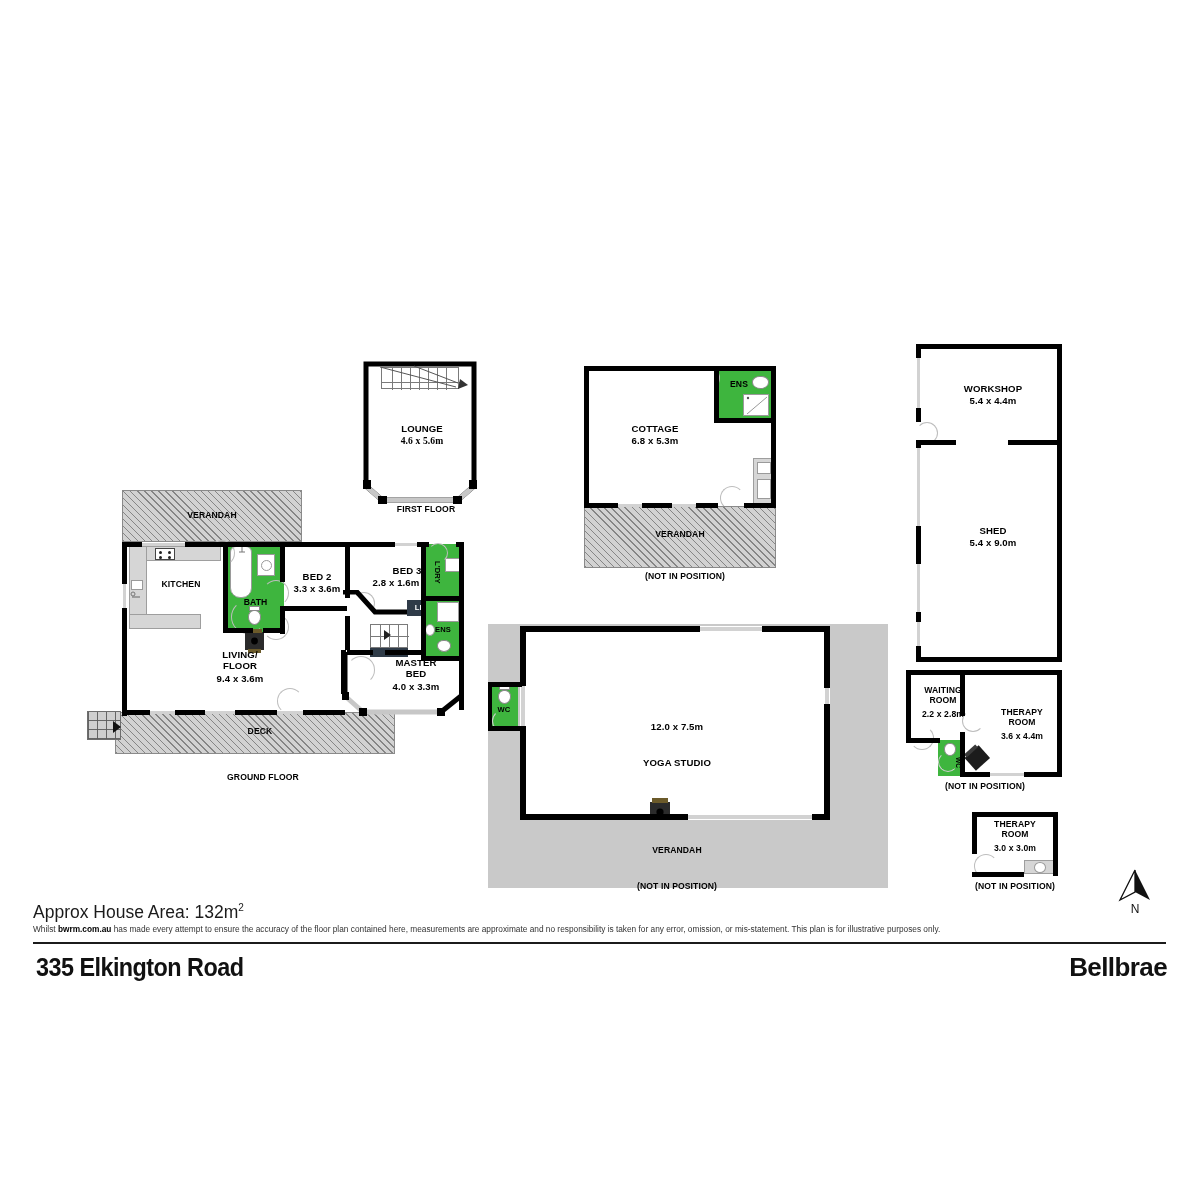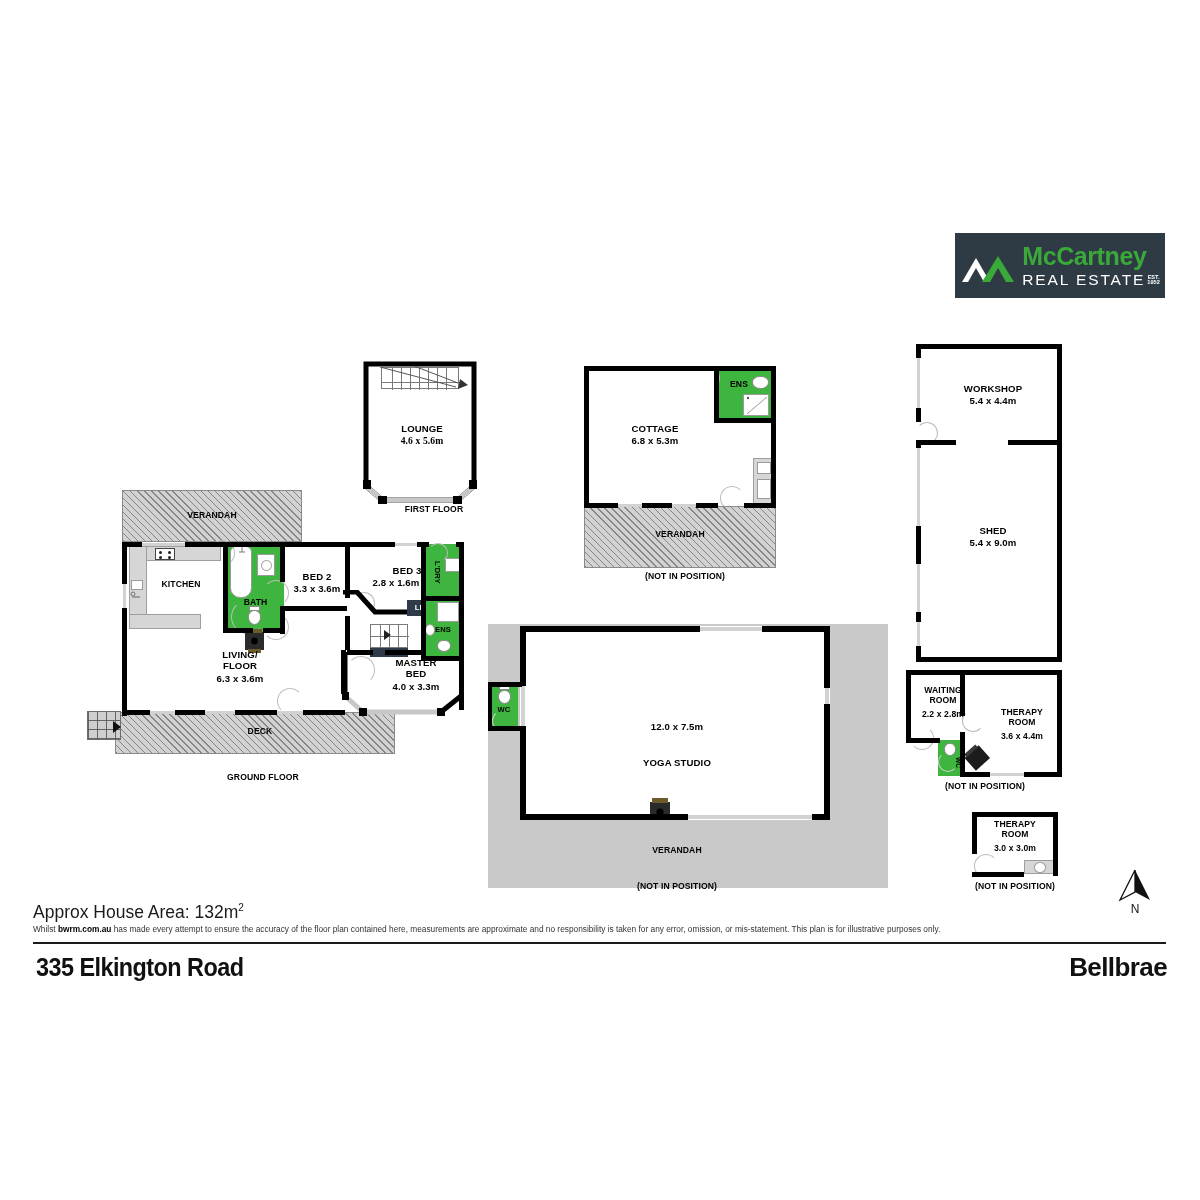--- a/index.html
+++ b/index.html
@@ -163,40 +163,20 @@
     position: absolute; left: 0; top: 34px; width: 46px;
     text-align: center; font-size: 12px; color: #111;
     font-family: "Liberation Sans", sans-serif;
   }
 </style>
 </head>
 <body>
 
 <div id="page">
 
-  <div id="logo">
-    <div class="logo-inner">
-      <div class="chevrons">
-        <svg width="56" height="40" viewBox="0 0 56 40">
-          <polygon points="2,36 16,12 30,36 24,36 16,22 8,36" fill="#ffffff"></polygon>
-          <polygon points="22,36 38,10 54,36 46,36 38,22 30,36" fill="#3aa93a"></polygon>
-        </svg>
-      </div>
-      <div class="wordmark">
-        <div class="w1">McCartney</div>
-        <div class="w2row">
-          <div class="w2">REAL ESTATE</div>
-          <div class="est">
-            <div>EST.</div>
-            <div>1952</div>
-          </div>
-        </div>
-      </div>
-    </div>
-  </div>
 
   <div class="plan" style="left:362px; top:360px; width:120px; height:165px;">
 
     <div class="room" style="left:4px; top:4px; width:104px; height:128px;"></div>
 
     <div class="room" style="left:18px; top:125px; width:76px; height:14px;"></div>
     <svg style="position:absolute; left:0; top:0;" width="120" height="165">
       <polygon points="4,4 112,4 112,126 96,140 20,140 4,126" fill="#ffffff" stroke="#000000" stroke-width="5"></polygon>
 
       <polyline points="20,140 96,140" fill="none" stroke="#c7c7c7" stroke-width="5"></polyline>
@@ -219,21 +199,21 @@
       <div class="tread" style="left:64px; top:0; width:1px; height:22px;"></div>
       <div class="tread" style="left:0; top:14px; width:78px; height:1px;"></div>
     </div>
     <svg style="position:absolute; left:16px; top:5px;" width="92" height="28">
       <line x1="2" y1="2" x2="78" y2="22" stroke="#555" stroke-width="1"></line>
       <line x1="36" y1="1" x2="80" y2="18" stroke="#555" stroke-width="1"></line>
       <polygon points="82,14 90,20 80,24" fill="#333"></polygon>
     </svg>
     <div class="lbl s10" style="left:0; top:64px; width:120px;">LOUNGE</div>
     <div class="lbl s10" style="left:0; top:76px; width:120px;font-family:Liberation Serif, serif;">4.6 x 5.6m</div>
-    <div class="lbl s9" style="left:12px; top:145px; width:120px;">FIRST FLOOR</div>
+    <div class="lbl s9" style="left:4px; top:145px; width:120px;">FIRST FLOOR</div>
   </div>
 
   <div class="plan" style="left:85px; top:488px; width:390px; height:312px;">
 
     <div class="hatch" style="left:37px; top:2px; width:180px; height:52px;"></div>
     <div class="lbl s9" style="left:37px; top:23px; width:180px;">VERANDAH</div>
 
     <div class="room" style="left:37px; top:54px; width:300px; height:172px;"></div>
 
     <div class="hatch" style="left:30px; top:224px; width:280px; height:42px;"></div>
@@ -308,21 +288,21 @@
       <div class="tread" style="left:27px; top:0; width:1px; height:24px;"></div>
       <div class="tread" style="left:0; top:11px; width:38px; height:1px;"></div>
     </div>
     <div class="darkslate" style="left:285px; top:160px; width:38px; height:9px;"></div>
     <svg style="position:absolute; left:296px; top:140px;" width="16" height="14">
       <polygon points="3,2 10,7 3,12" fill="#222"></polygon>
     </svg>
 
     <div class="lbl s10" style="left:90px; top:162px; width:130px;">LIVING/
 FLOOR</div>
-    <div class="lbl s10" style="left:90px; top:186px; width:130px;">6.3 x 3.6m</div>
+    <div class="lbl s10" style="left:90px; top:186px; width:130px;">9.4 x 3.6m</div>
 
     <div class="lbl s10" style="left:288px; top:170px; width:86px;">MASTER
 BED</div>
     <div class="lbl s10" style="left:288px; top:194px; width:86px;">4.0 x 3.3m</div>
     <div class="swing" style="left:262px; top:168px; width:28px; height:28px; border-color:#bdbdbd; border-left-color:transparent; border-bottom-color:transparent;"></div>
 
     <div class="swing" style="left:124px; top:52px; width:26px; height:26px; border-color:#bdbdbd; border-left-color:transparent; border-bottom-color:transparent;"></div>
 
     <div class="swing" style="left:192px; top:200px; width:26px; height:26px; border-color:#bdbdbd; border-right-color:transparent; border-bottom-color:transparent;"></div>
 

